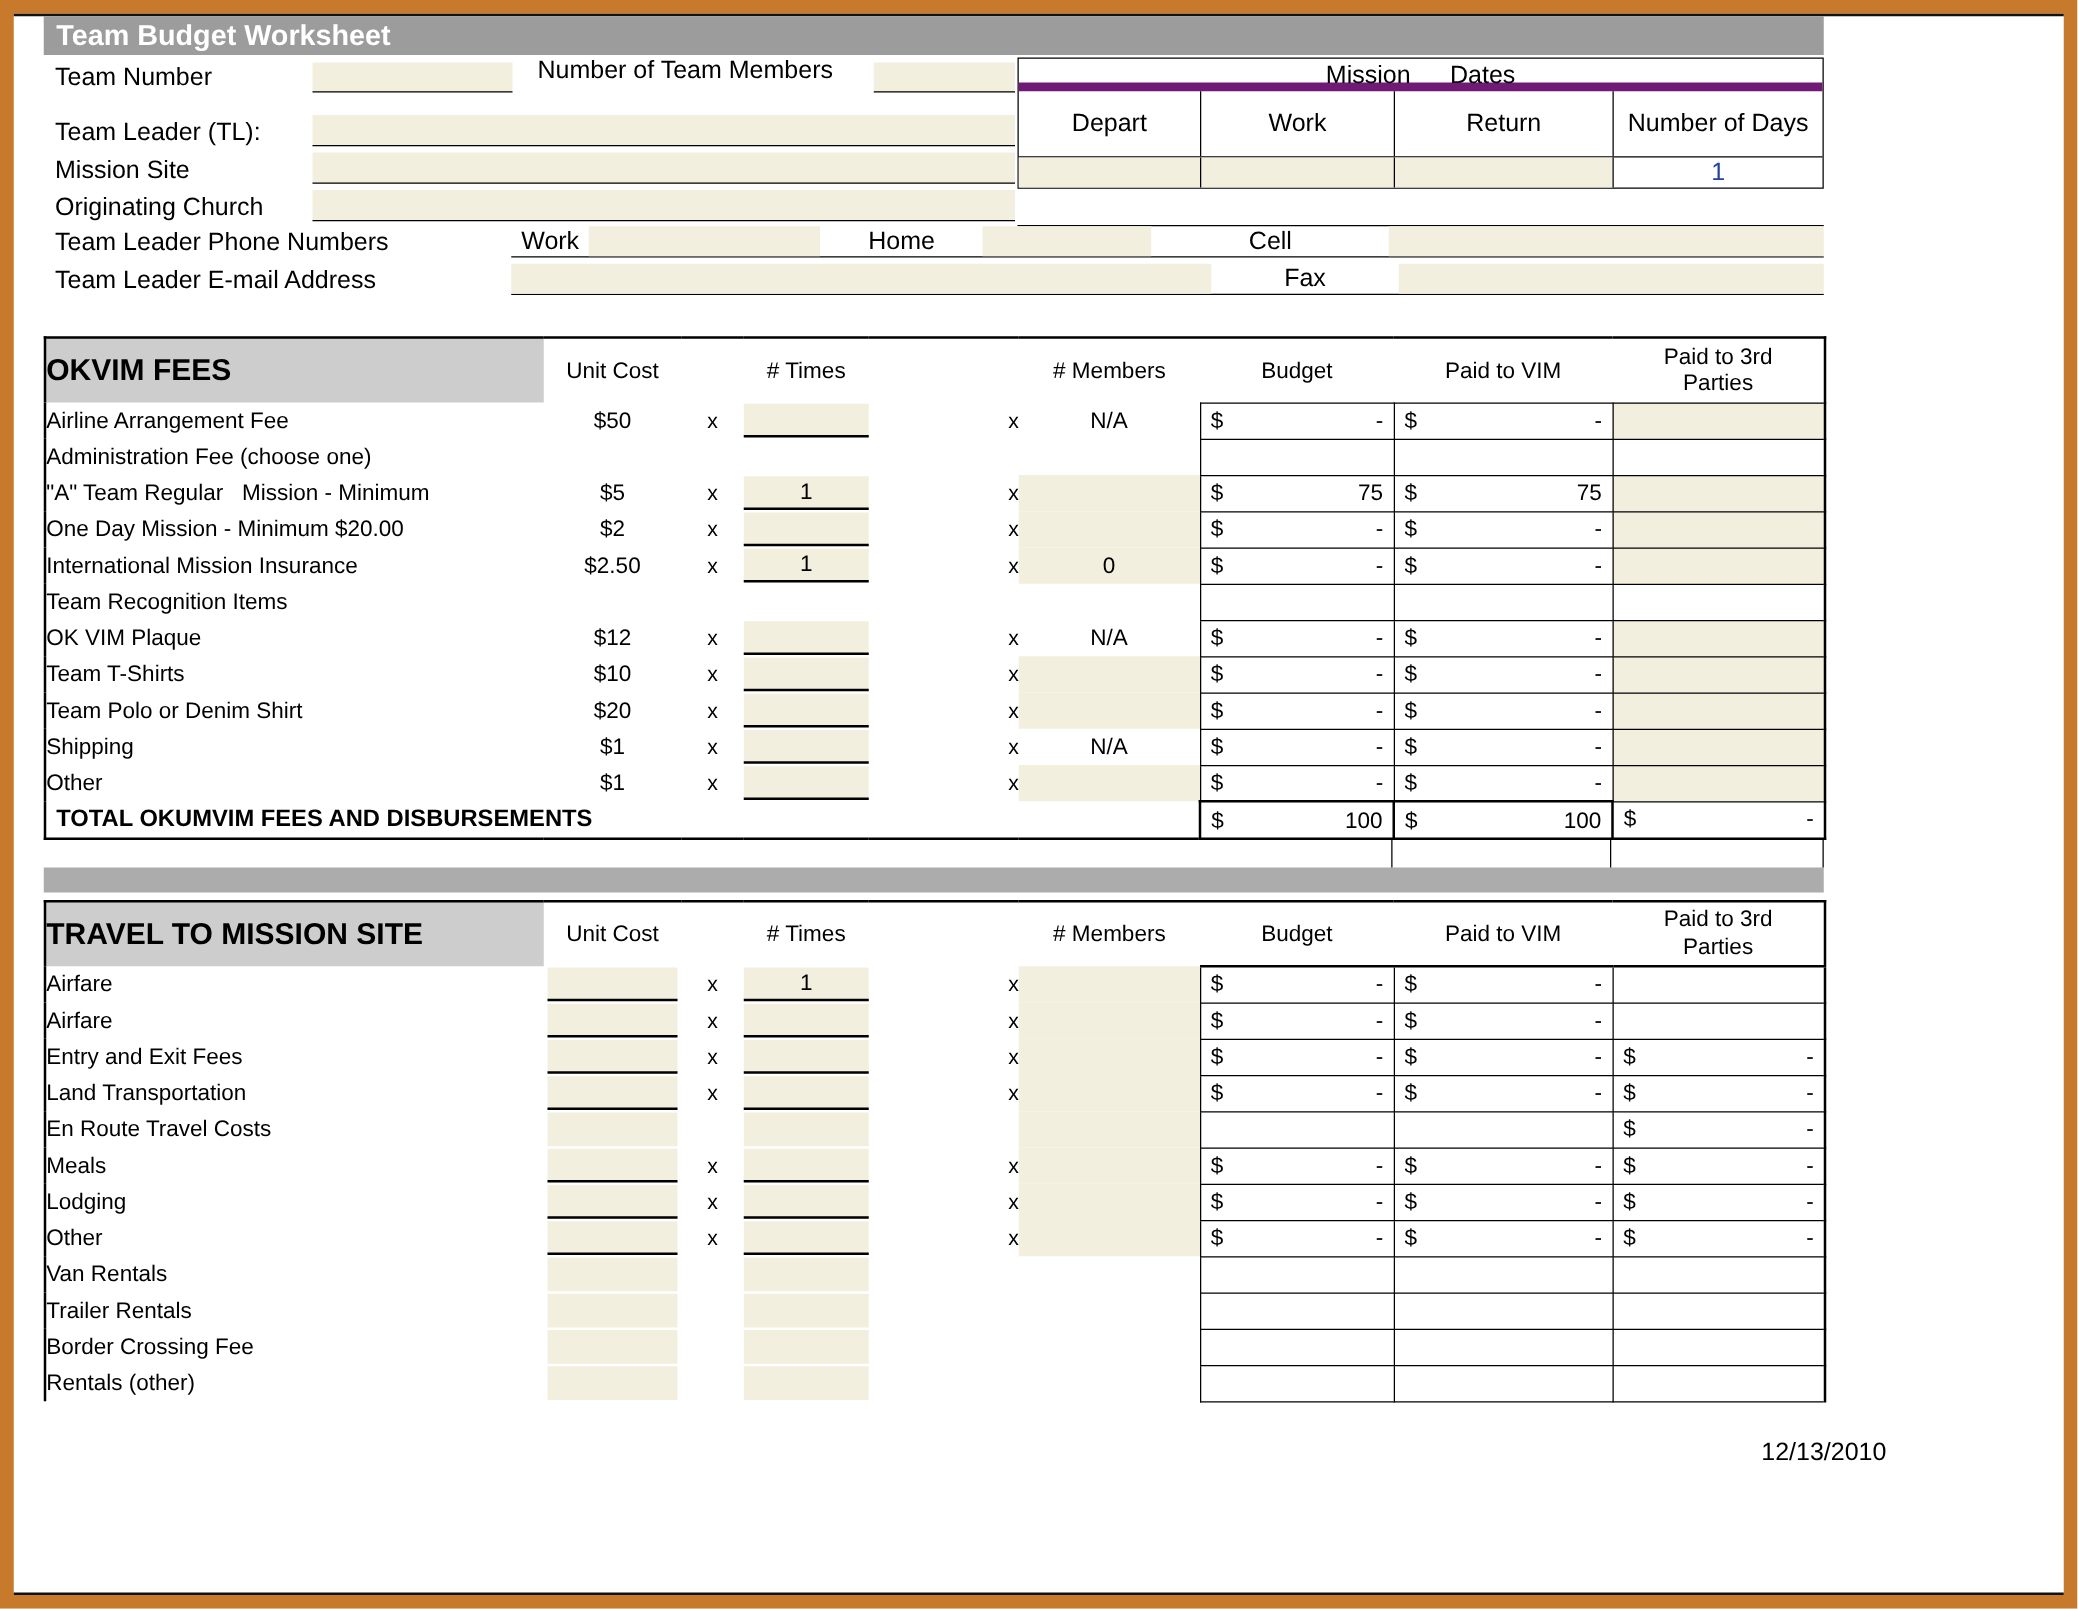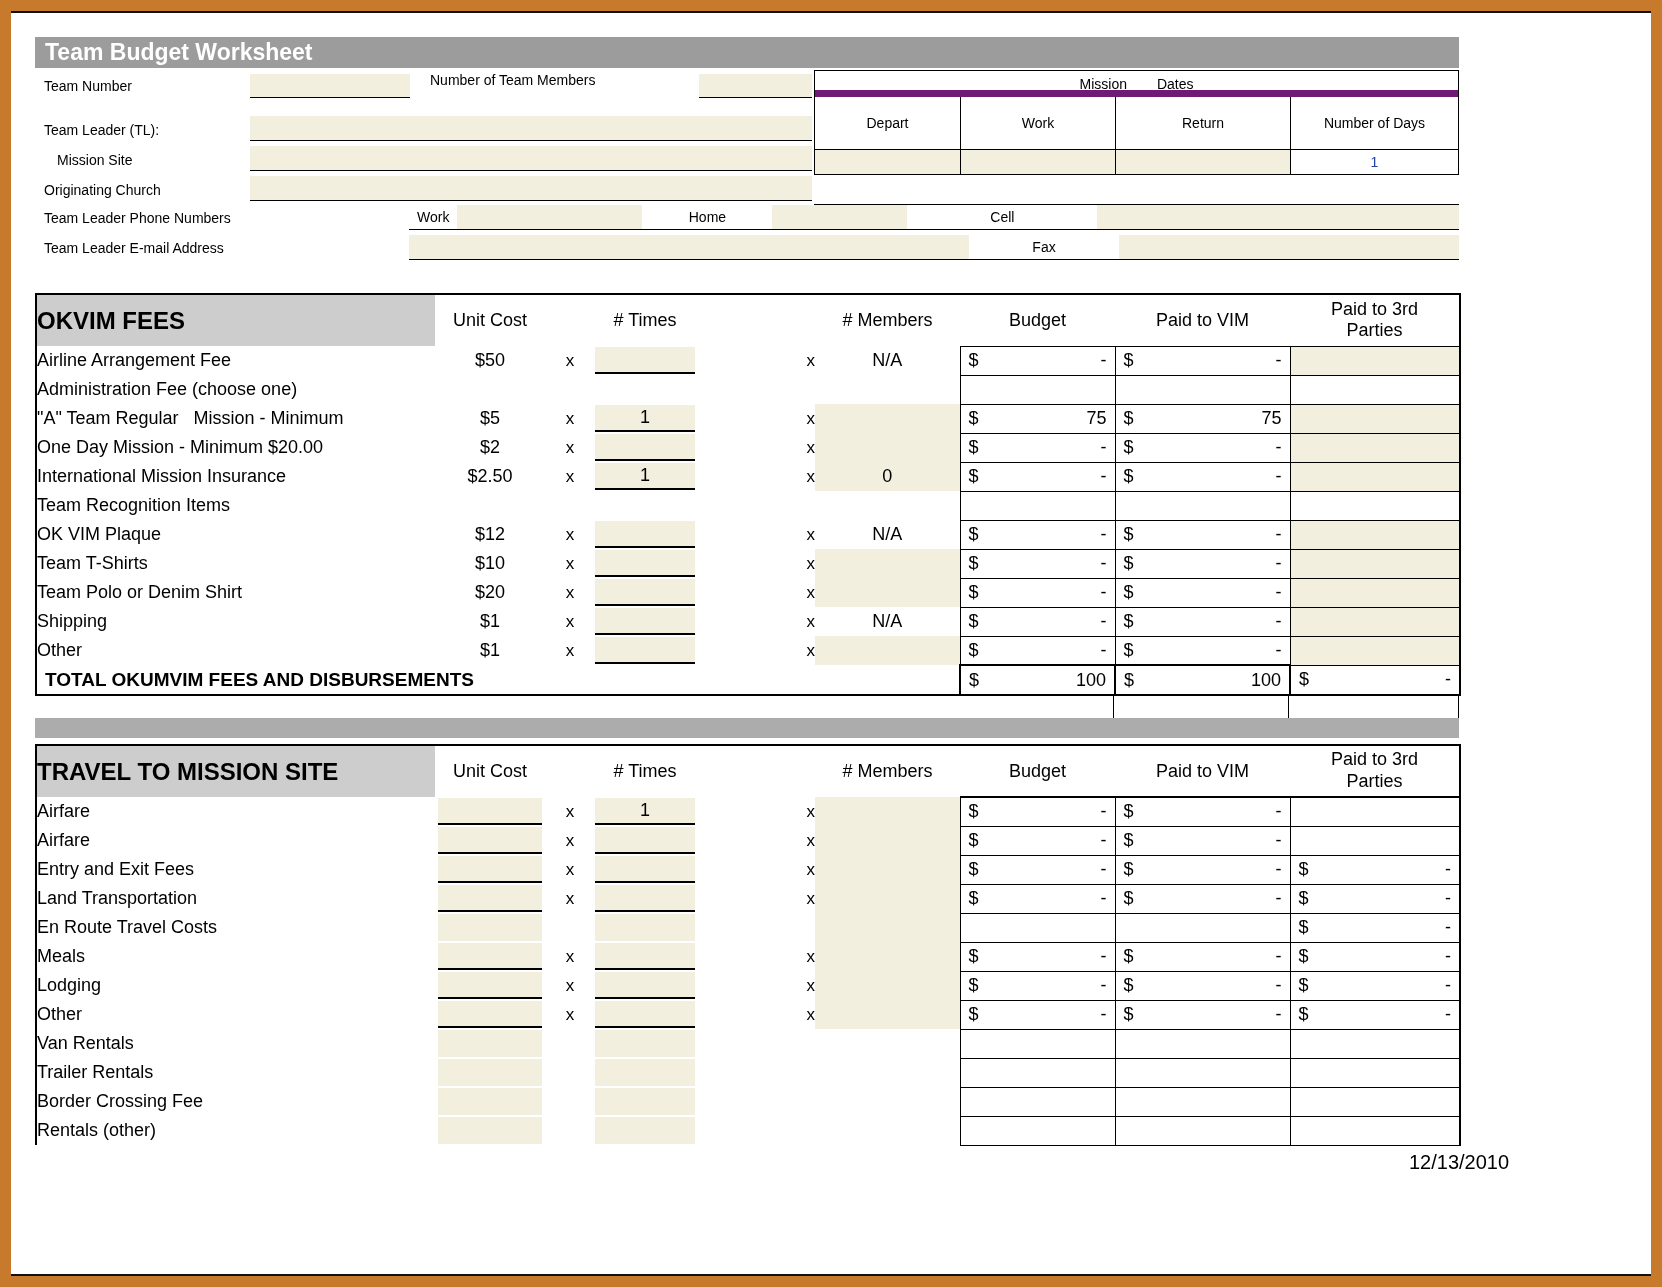--- a/index.html
+++ b/index.html
@@ -1,24 +1,24 @@
 <!DOCTYPE html>
 <html><head>
 <meta charset="utf-8">
 <style>
   *{box-sizing:border-box;margin:0;padding:0;}
   html,body{width:1662px;height:1287px;}
   body{font-family:"Liberation Sans",sans-serif;background:#fff;overflow:hidden;}
   .frame{width:1662px;height:1287px;background:#C87A2C;padding:11px;}
-  .inner{width:100%;height:100%;background:#fff;position:relative;border-top:2px solid #111;border-bottom:2px solid #111;padding-top:24px;}
+  .inner{width:100%;height:100%;background:#fff;position:relative;border-top:2px solid #111;border-bottom:2px solid #111;}
   .content{margin-left:24px;width:1424px;}
   .title-bar{background:#9C9C9C;color:#fff;font-size:23px;font-weight:bold;height:31px;line-height:31px;padding-left:10px;}
 
   
-  .form{position:relative;height:200px;width:1424px;font-size:14px;}
+  .form{position:relative;height:200px;width:1424px;font-size:20px;}
   .flabel{position:absolute;height:24px;line-height:24px;white-space:pre;}
   .ffield{background:#F3EFDE;border-bottom:1px solid #000;position:absolute;height:24px;}
   .md-table{position:absolute;left:779px;top:2px;width:645px;border:1px solid #000;background:#fff;}
   .md-title{height:26px;line-height:26px;text-align:center;border-bottom:7px solid #701a75;word-spacing:26px;}
   .md-cols{display:flex;border-bottom:1px solid #000;}
   .md-col{height:52px;display:flex;align-items:center;justify-content:center;border-left:1px solid #000;}
   .md-col:first-child{border-left:none;}
   .md-vals{display:flex;height:24px;}
   .md-val{border-left:1px solid #000;display:flex;align-items:center;justify-content:center;}
   .md-val:first-child{border-left:none;}
@@ -93,21 +93,21 @@
             <div class="md-val beige w145"></div>
             <div class="md-val beige w155"></div>
             <div class="md-val beige w175"></div>
             <div class="md-val days wrest">1</div>
           </div>
         </div>
 
         <span class="flabel" style="left:9px;top:50px">Team Leader (TL):</span>
         <span class="ffield" style="left:215px;top:48px;width:562px;height:25px"></span>
 
-        <span class="flabel" style="left:22px;top:80px">Mission Site</span>
+        <span class="flabel" style="left:9px;top:80px">Mission Site</span>
         <span class="ffield" style="left:215px;top:78px;width:562px;height:25px"></span>
 
         <span class="flabel" style="left:9px;top:110px">Originating Church</span>
         <span class="ffield" style="left:215px;top:108px;width:562px;height:25px"></span>
 
         <div class="hline"></div>
 
         <span class="flabel" style="left:9px;top:138px">Team Leader Phone Numbers</span>
         <div class="flexrow" style="top:136px">
           <span class="fl pad">Work</span>

